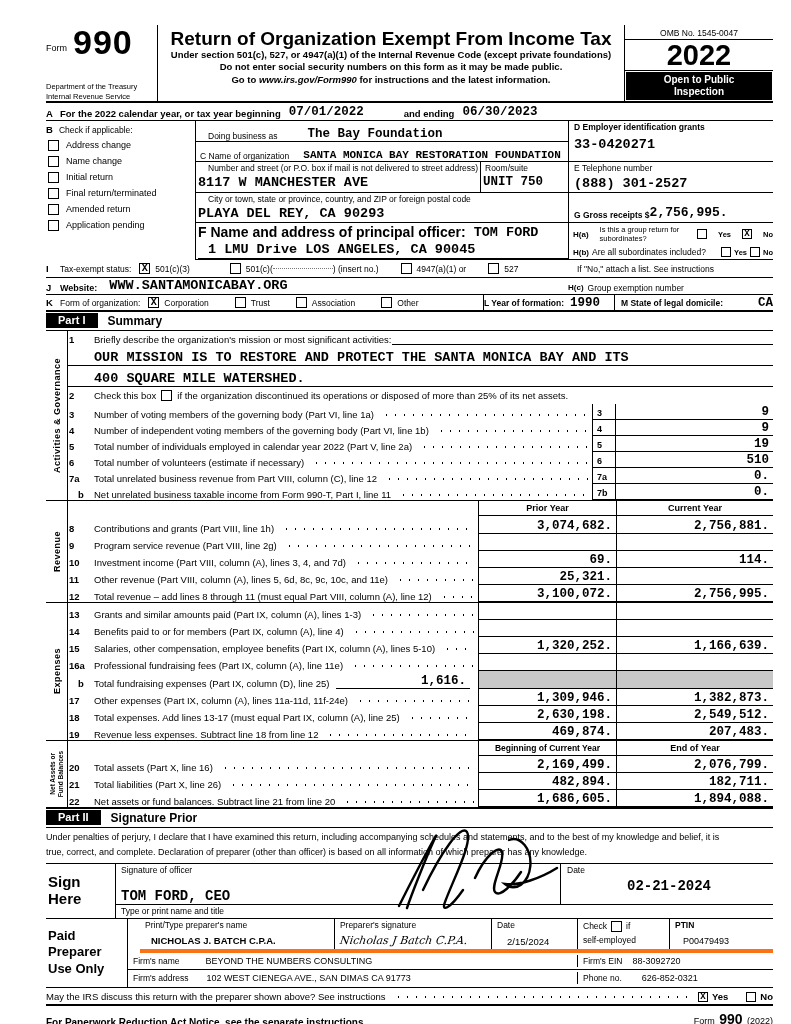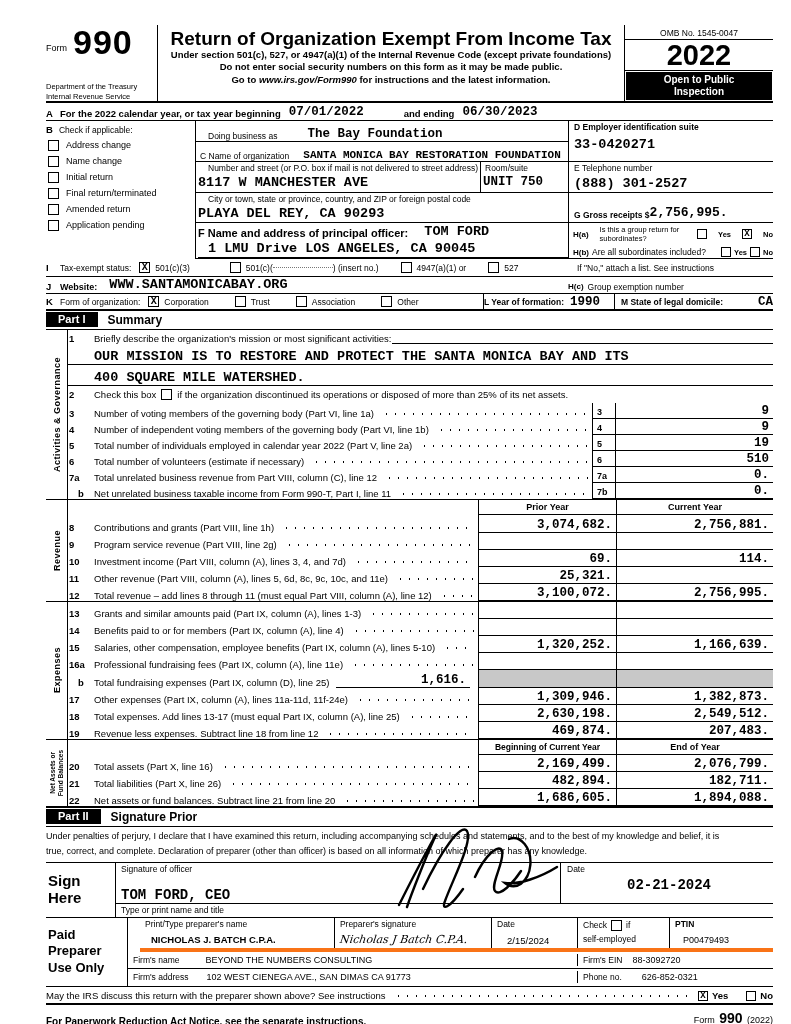--- a/index.html
+++ b/index.html
@@ -163,21 +163,21 @@
           <div class="row hline" style="align-items:flex-end; padding:1px 0 0 12px; min-height:21px;">
             <span class="lbl" style="margin-right:30px">Doing business as</span>
             <span class="val">The Bay Foundation</span>
           </div>
           <div class="row hline" style="align-items:flex-end; padding:1px 0 0 4px; min-height:20px;">
             <span class="lbl" style="margin-right:14px">C Name of organization</span>
             <span class="val-sm">SANTA MONICA BAY RESTORATION FOUNDATION</span>
           </div>
         </div>
         <div class="cell-r hline">
-          <div class="blbl" style="font-size:8.5px">D Employer identification suite</div>
+          <div class="blbl" style="font-size:8.5px">D Employer identification grants</div>
           <div class="val" style="font-size:13.5px; padding-top:5px">33-0420271</div>
         </div>
       </div>
 
       <div class="row">
         <div style="flex:1; display:flex;">
           <div style="flex:1" class="hline">
             <div class="lbl" style="padding:1px 0 0 12px">Number and street (or P.O. box if mail is not delivered to street address)</div>
             <div class="val" style="font-size:13.5px; padding:2px 0 1px 2px">8117 W MANCHESTER AVE</div>
           </div>
@@ -199,21 +199,21 @@
         </div>
         <div class="cell-r hline" style="display:flex; align-items:flex-end; padding-bottom:2px;">
           <span class="lbl" style="font-weight:bold">G Gross receipts $</span>
           <span class="val" style="font-size:13px">2,756,995.</span>
         </div>
       </div>
 
       <div class="row hline">
         <div style="flex:1; padding-left:2px;">
           <div class="row" style="align-items:flex-end; padding-top:1px;">
-            <span class="blbl" style="font-size:11px; margin-right:16px">F Name and address of principal officer:</span>
+            <span class="blbl" style="font-size:14px; margin-right:8px">F Name and address of principal officer:</span>
             <span class="val" style="font-size:13.5px">TOM FORD</span>
           </div>
           <div class="val" style="font-size:13.5px; padding:2px 0 1px 10px; border-bottom:1px solid #000; margin-right:0">1 LMU Drive LOS ANGELES, CA 90045</div>
         </div>
         <div class="cell-r" style="padding-left:4px;">
           <div class="row" style="align-items:center; gap:11px; padding-top:1px;">
             <span class="blbl" style="font-size:8px">H(a)</span>
             <span class="lbl7" style="flex:1">Is this a group return for subordinates?</span>
             <span class="cb cb-sm"></span>
             <span class="lbl7" style="font-weight:bold">Yes</span>

